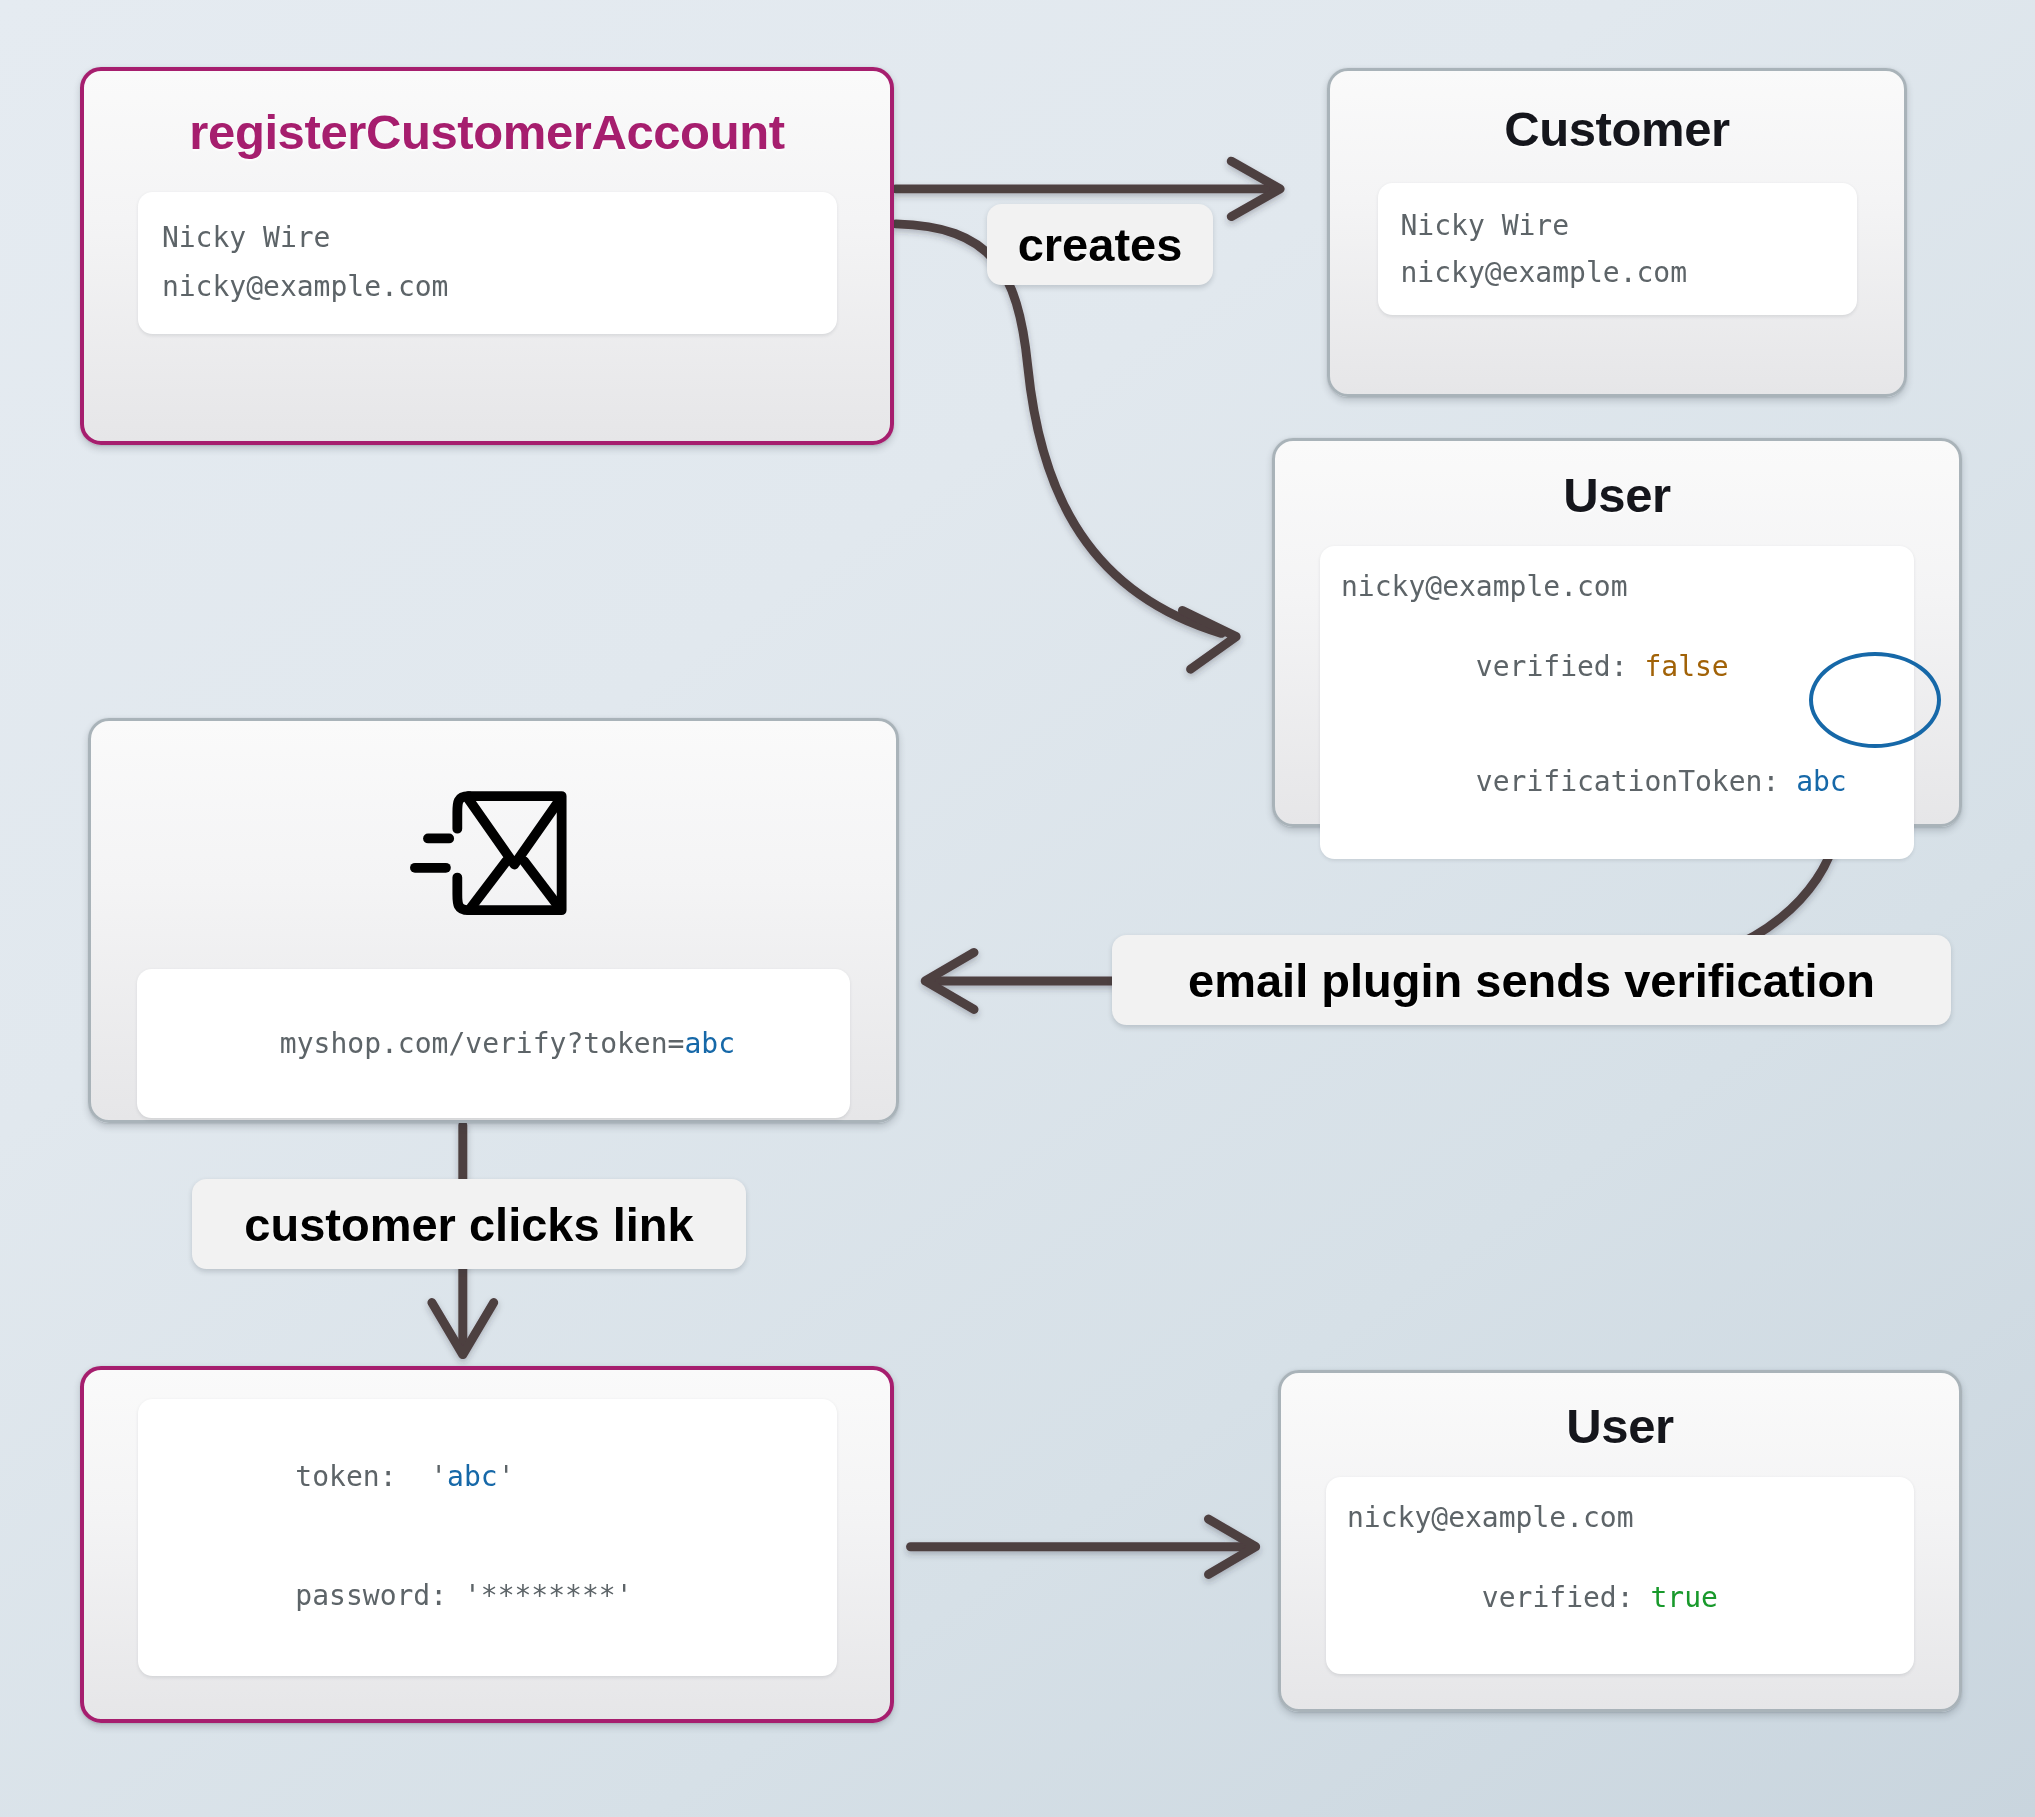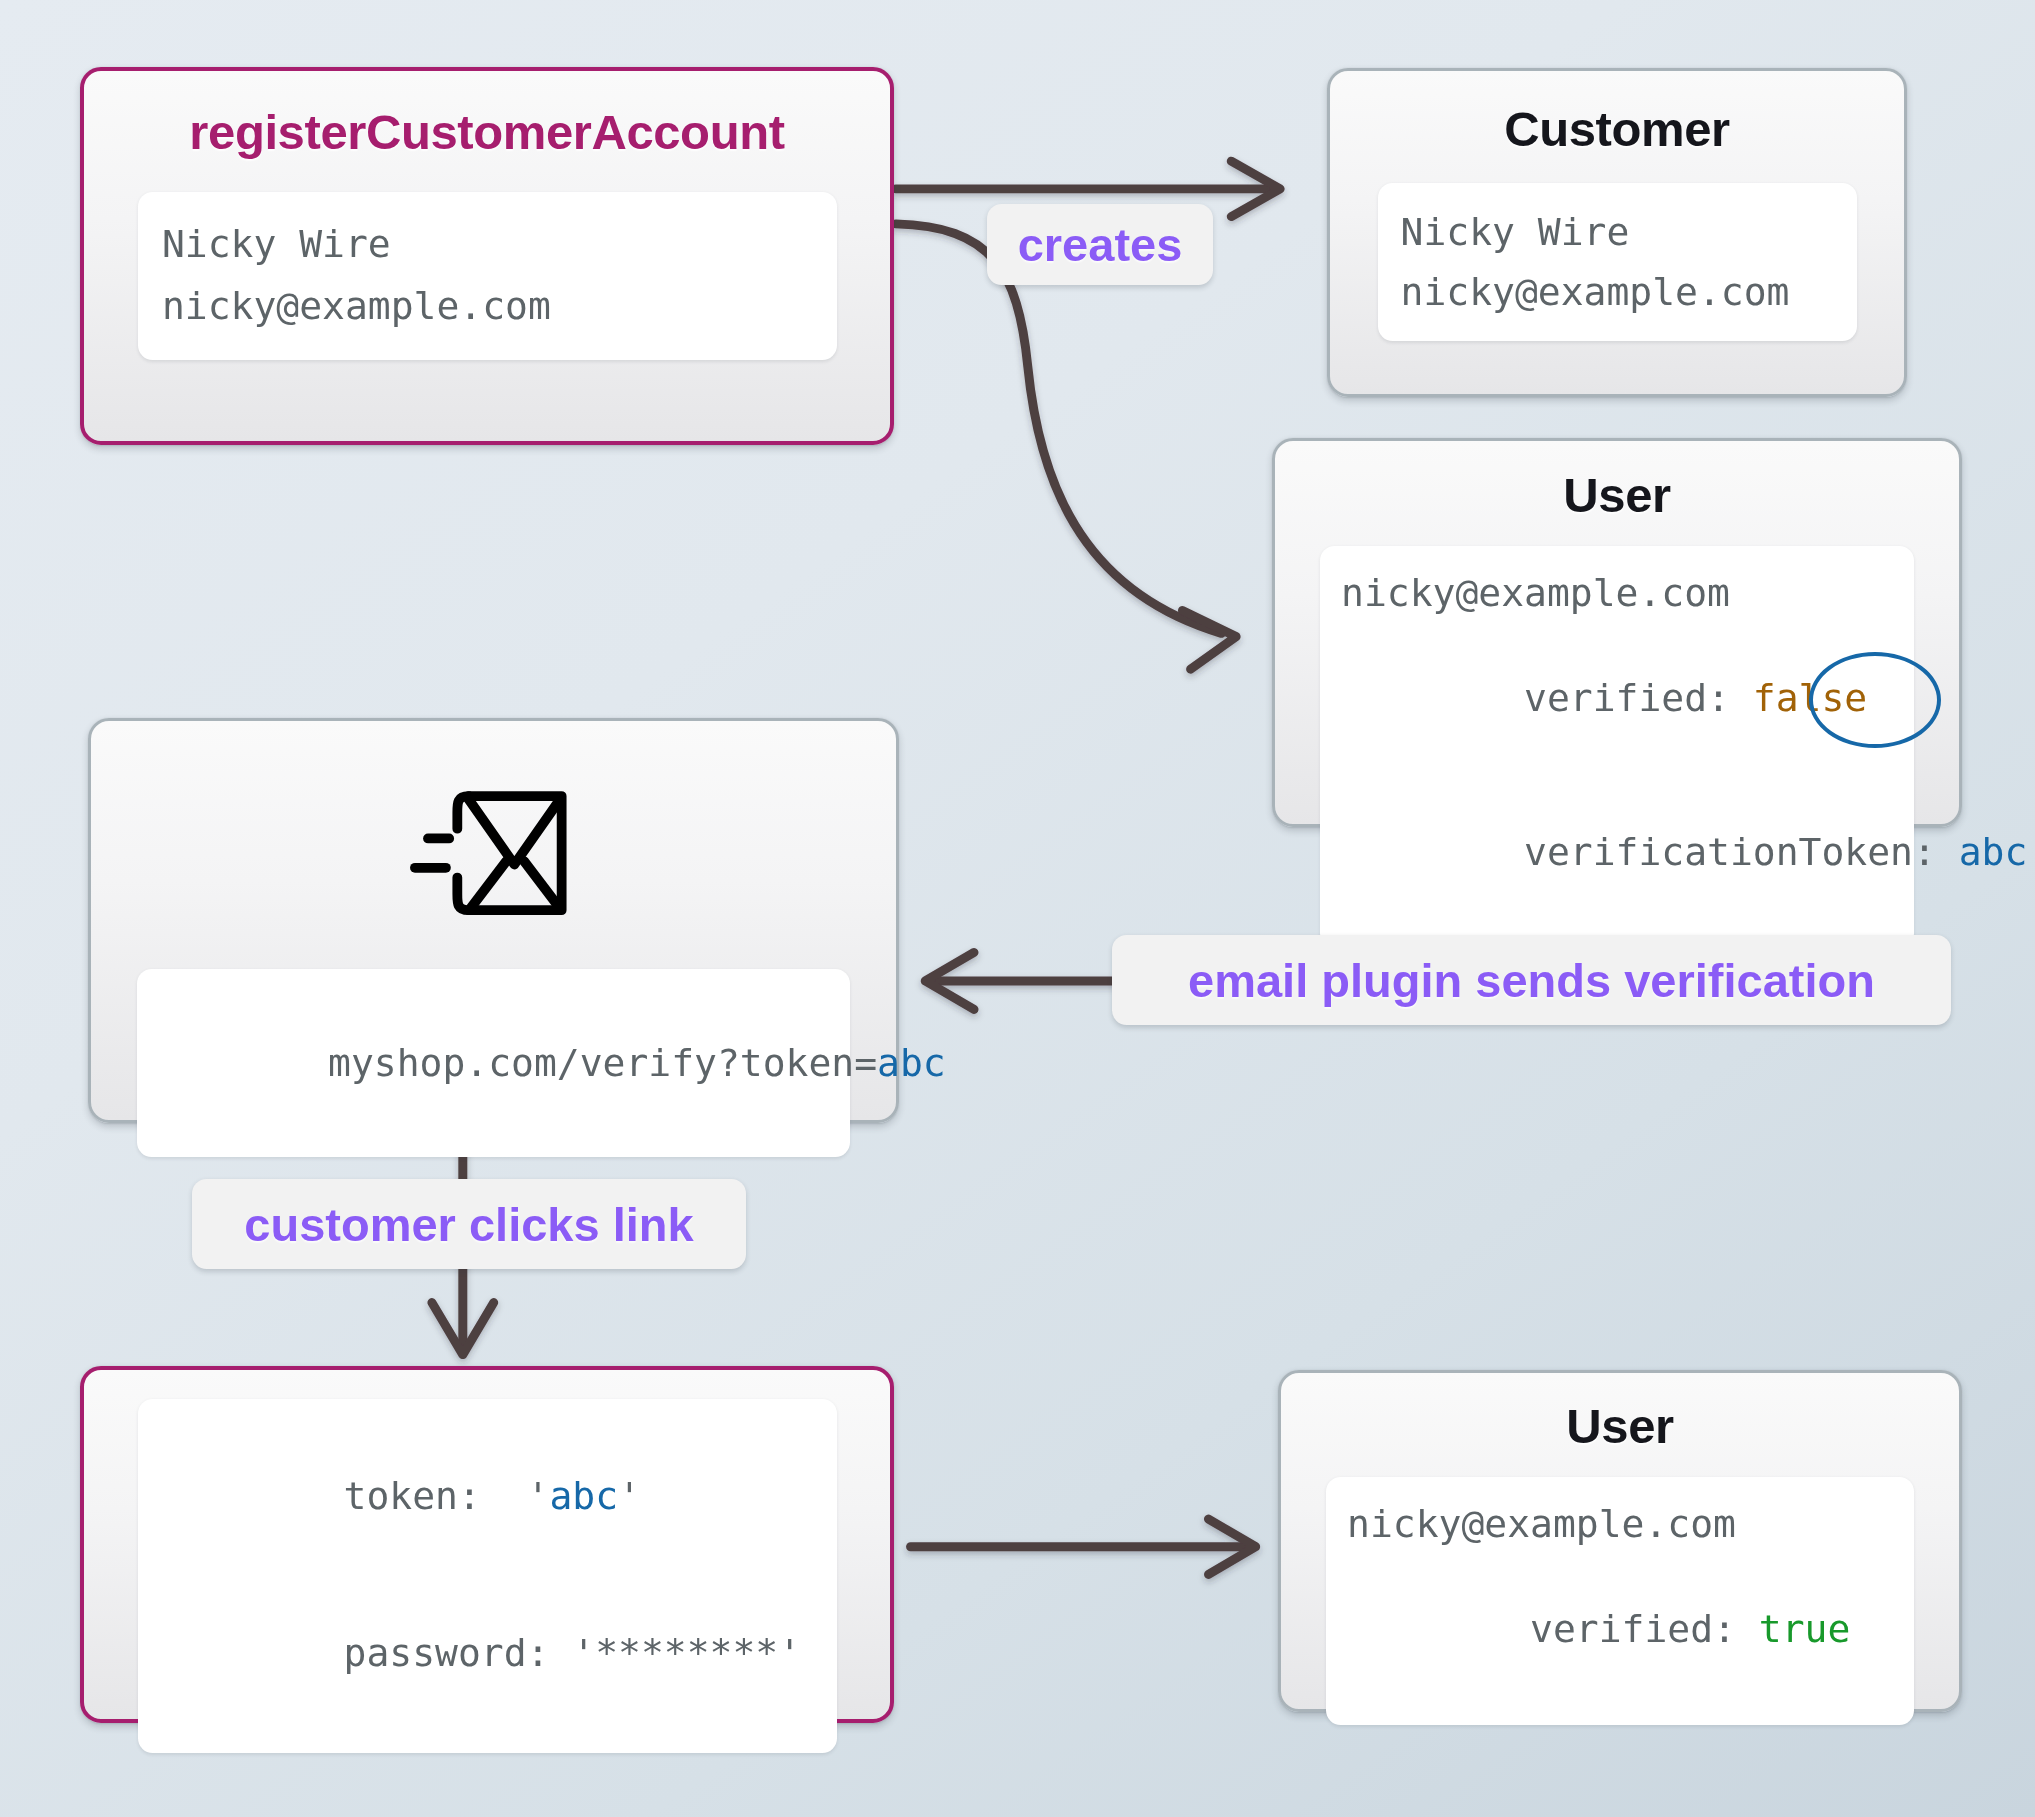--- a/index.html
+++ b/index.html
@@ -57,21 +57,21 @@
     text-shadow: 0 1.6px 1.6px rgba(255,255,255,0.85);
   }
   .node-title.dark { color: #15161c; }
   .node-title.magenta-text { color: #a61e6e; }
 
   .panel {
     background: #ffffff;
     border-radius: 14.7px;
     box-shadow: 0 1.6px 3.3px rgba(40,50,60,0.10);
     font-family: "DejaVu Sans Mono", "Liberation Mono", monospace;
-    font-size: 38px;
+    font-size: 28px;
     color: #5d6468;
     line-height: 1.28;
     box-sizing: border-box;
     position: relative;
   }
   .panel .row { white-space: pre; }
 
   .tok-red   { color: #a16207; }
   .tok-green { color: #18992b; }
   .tok-blue  { color: #1668a8; }
@@ -86,21 +86,21 @@
     pointer-events: none;
   }
 
   
   .edge-label {
     position: absolute;
     background: #f2f2f2;
     border-radius: 14.7px;
     box-shadow: 0 2.4px 5.7px rgba(40,50,60,0.18);
     font-weight: bold;
-    color: #8b5cf6;
+    color: #000000;
     display: flex;
     align-items: center;
     justify-content: center;
     z-index: 5;
     white-space: nowrap;
     text-shadow: 0 1.6px 1.6px rgba(255,255,255,0.7);
     box-sizing: border-box;
   }
 
   

